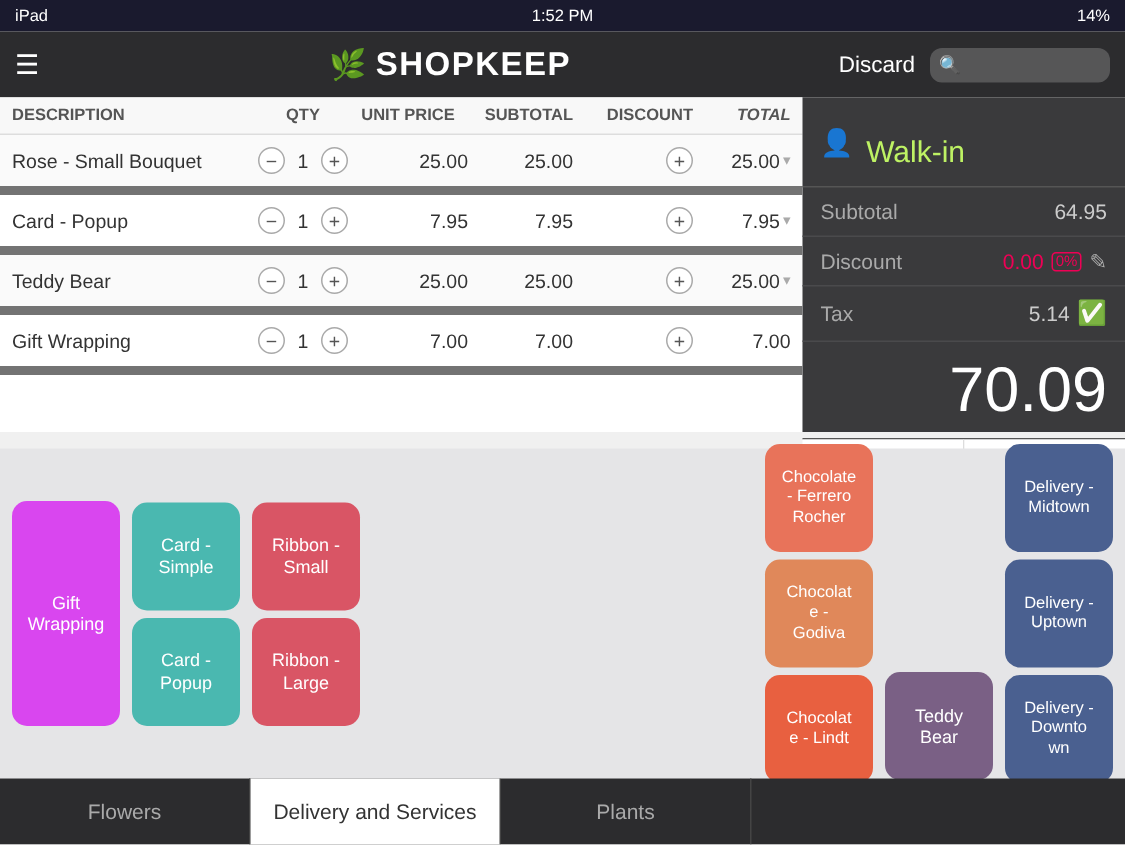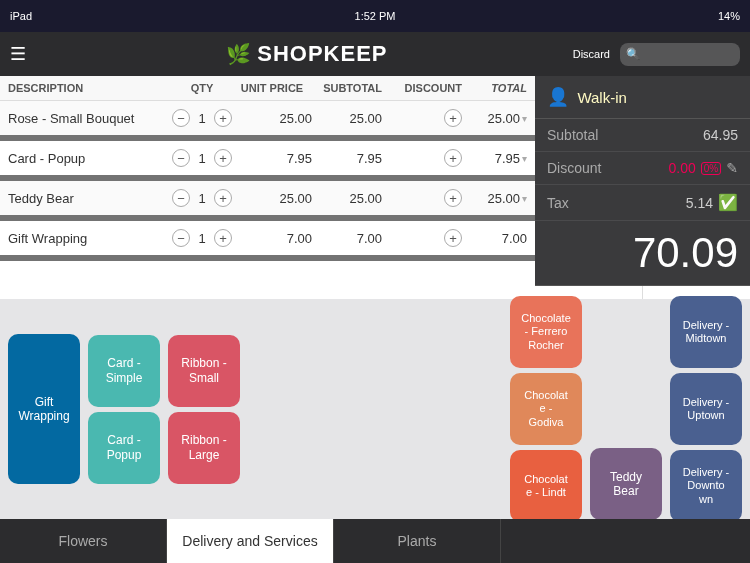--- a/index.html
+++ b/index.html
@@ -1,21 +1,21 @@
 <!DOCTYPE html>
 <html><head>
   <meta charset="utf-8">
   <style>
     * { box-sizing: border-box; margin: 0; padding: 0; }
     body { font-family: -apple-system, 'Helvetica Neue', Arial, sans-serif; background: #f0f0f0; width: 750px; height: 563px; overflow: hidden; position: relative; }
 
     
     .status-bar {
       background: #1a1a2e;
-      height: 32px;
+      height: 21px;
       display: flex;
       align-items: center;
       justify-content: space-between;
       padding: 0 10px;
       color: white;
       font-size: 11px;
       gap: 20px;
     }
     .status-bar-center { position: absolute; left: 50%; transform: translateX(-50%); }
 
@@ -23,21 +23,21 @@
     .header {
       background: #2c2c2e;
       height: 44px;
       display: flex;
       align-items: center;
       padding: 0 10px;
     }
     .hamburger-icon { color: white; font-size: 18px; margin-right: 15px; cursor: pointer; }
     .logo-area { display: flex; align-items: center; flex: 1; justify-content: center; }
     .logo-text { color: white; font-size: 22px; font-weight: bold; letter-spacing: 1px; text-align: center; }
-    .discard-btn { color: white; font-size: 11px; background: none; border: none; cursor: pointer; margin-right: 10px; text-align: center; }
+    .discard-btn { color: white; font-size: 15px; background: none; border: none; cursor: pointer; margin-right: 10px; text-align: center; }
     .search-box { background: rgba(255,255,255,0.2); border: none; border-radius: 8px; padding: 4px 10px; color: white; width: 120px; font-size: 13px; }
     .search-icon-span { position: relative; display: flex; align-items: center; }
     .search-icon-span::before { content: '🔍'; font-size: 12px; position: absolute; left: 6px; opacity: 0.7; }
 
     
     .table-header {
       display: grid;
       grid-template-columns: 1fr 60px 80px 70px 80px 65px;
       padding: 6px 8px;
       border-bottom: 1px solid #ddd;
@@ -71,21 +71,21 @@
       flex-direction: column;
     }
     .customer-row {
       padding: 10px 12px;
       display: flex;
       align-items: center;
       gap: 8px;
       border-bottom: 1px solid #555;
     }
     .customer-icon { font-size: 18px; color: #aaa; }
-    .customer-name { font-size: 15px; color: #fef9c3; }
+    .customer-name { font-size: 20px; color: #bef264; margin-top: 16px; }
     .summary-row {
       display: flex;
       justify-content: space-between;
       align-items: center;
       padding: 8px 12px;
       border-bottom: 1px solid #4a4a4c;
     }
     .summary-label { font-size: 14px; color: #aaa; }
     .summary-value { font-size: 14px; color: #ccc; }
     .discount-value { color: #e05; font-size: 14px; display: flex; align-items: center; gap: 4px; text-align: center; }
@@ -348,21 +348,21 @@
     <div class="payment-buttons">
       <button class="pay-btn cash-btn">Cash</button>
       <button class="pay-btn credit-btn">Credit</button>
     </div>
   </div>
 </div>
 
 <div class="products-grid">
 
   <div class="product-column">
-    <button class="product-btn" style="background:#0369a1;height:150px;white-space:pre-line;align-items:center;">Gift<br>Wrapping</button>
+    <button class="product-btn" style="background:#d946ef;height:150px;white-space:pre-line;align-items:center;">Gift<br>Wrapping</button>
   </div>
 
   <div class="product-column">
     <button class="product-btn" style="background:#4ab8b0;">Card -<br>Simple</button>
     <button class="product-btn" style="background:#4ab8b0;">Card -<br>Popup</button>
   </div>
 
   <div class="product-column">
     <button class="product-btn" style="background:#d95565;">Ribbon -<br>Small</button>
     <button class="product-btn" style="background:#d95565;">Ribbon -<br>Large</button>

